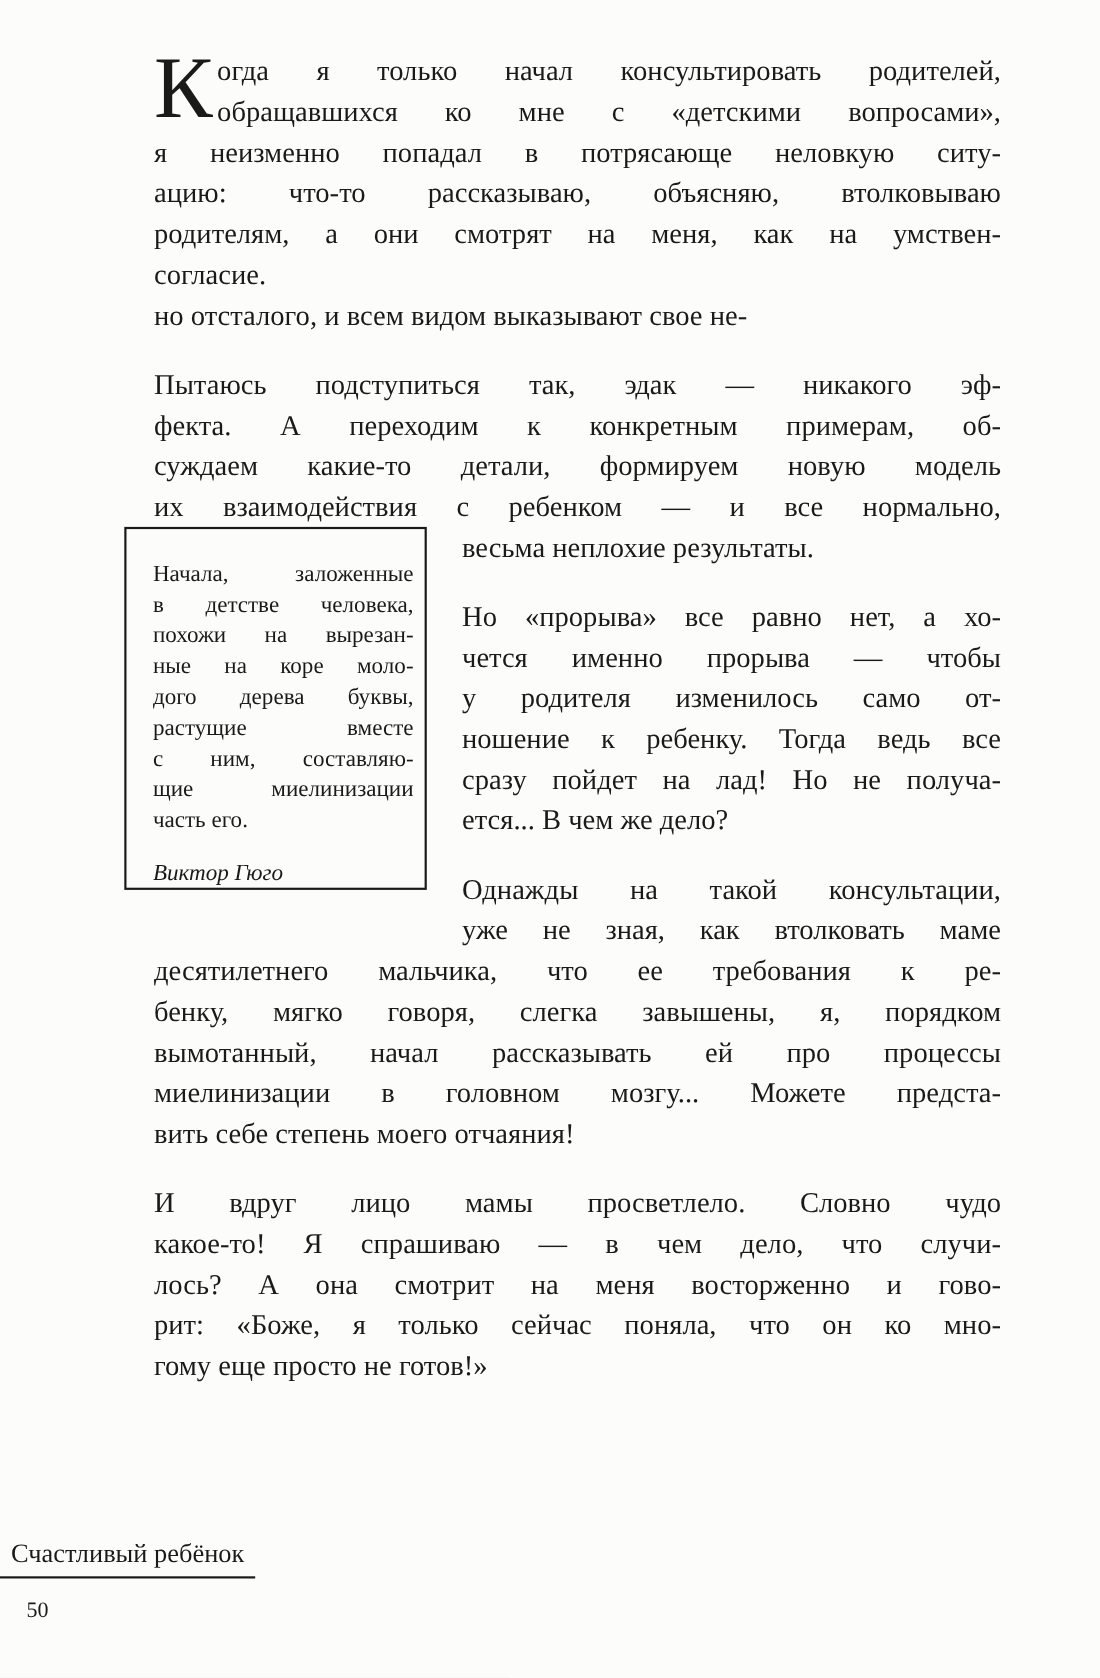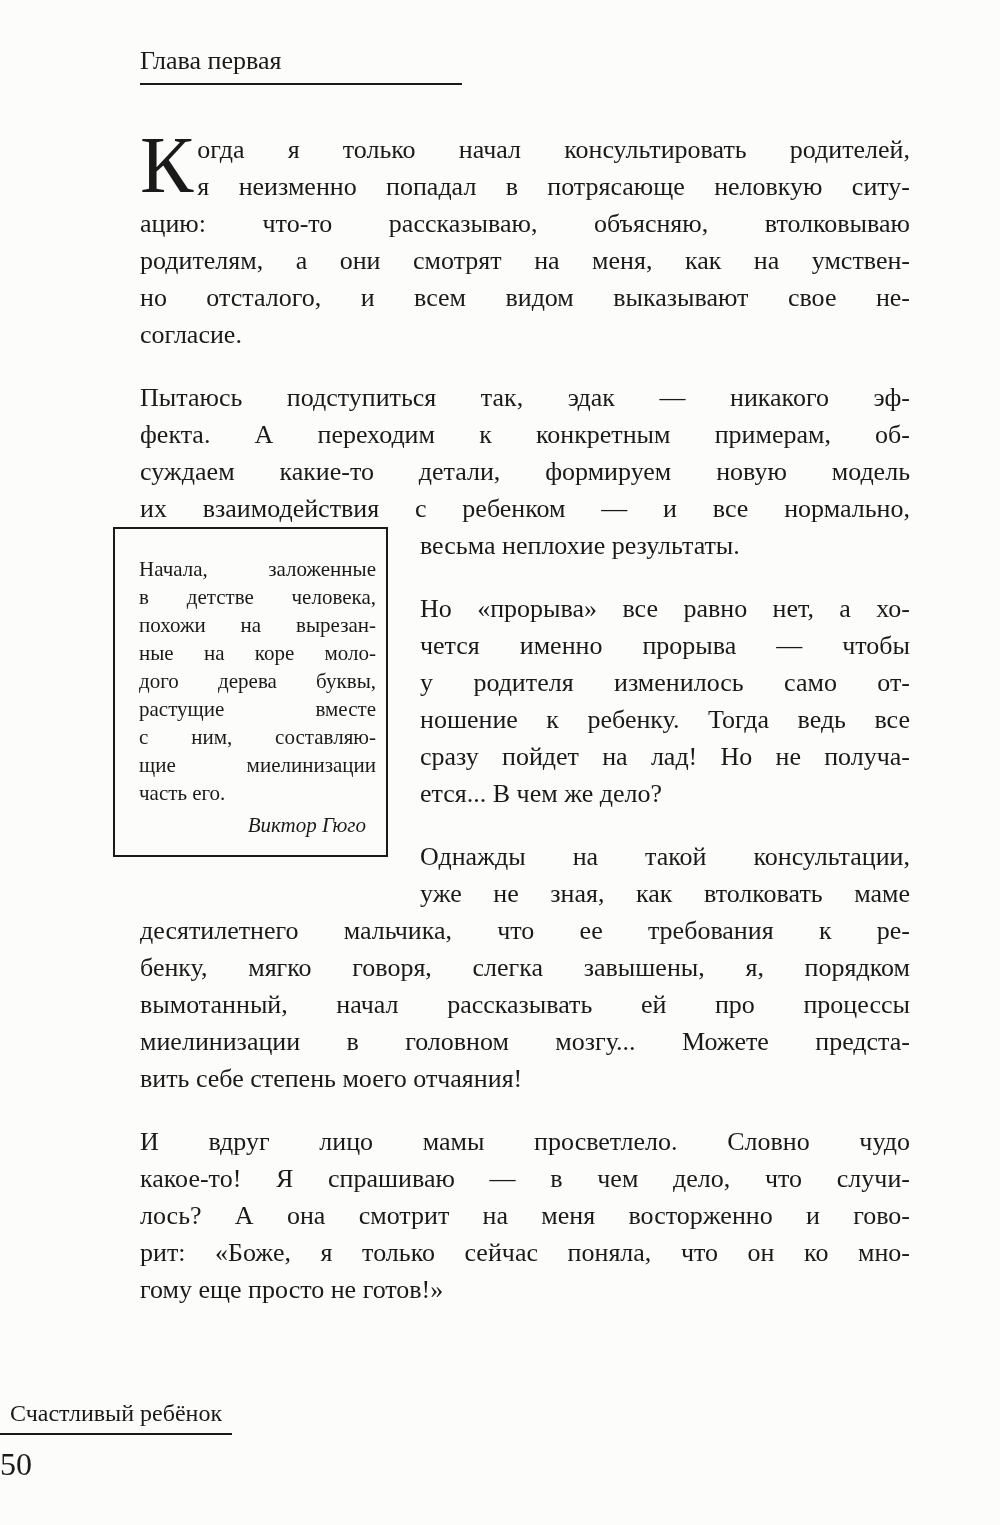--- a/index.html
+++ b/index.html
@@ -63,65 +63,63 @@
     padding: 26px 10px 12px 24px;
   }
   .quote-float .jline {
     font-size: 21px;
     line-height: 28px;
   }
   .attribution {
     font-size: 21px;
     line-height: 28px;
     font-style: italic;
-    text-align: right;
     padding-right: 10px;
-    margin-top: 4px;
+    margin-top: 20px;
   }
   
   .footer {
     position: absolute;
     left: 0;
     right: 0;
     top: 1398px;
     text-align: left;
   }
   .footer-title {
     display: inline-block;
     font-size: 24px;
     line-height: 30px;
     padding: 0 10px 5px 10px;
     border-bottom: 2px solid var(--ink, #1a1a1a);
   }
   .page-num {
     margin-top: 12px;
-    font-size: 32px;
+    font-size: 20px;
     line-height: 34px;
+    padding-left: 24px;
   }
 </style>
 </head>
 <body>
 
 <div class="page">
   <div class="content">
 
-    <div class="chapter-head">
-      <span>Глава первая</span>
-    </div>
 
     <div class="para">
       <span class="dropcap">К</span>
       <div class="lines">
 
       <div class="jline">огда я только начал консультировать родителей,</div>
+          <div class="jline">обращавшихся ко мне с «детскими вопросами»,</div>
           <div class="jline">я неизменно попадал в потрясающе неловкую ситу-</div>
           <div class="jline">ацию: что-то рассказываю, объясняю, втолковываю</div>
           <div class="jline">родителям, а они смотрят на меня, как на умствен-</div>
+          <div class="jline">согласие.</div>
           <div class="jline">но отсталого, и всем видом выказывают свое не-</div>
-          <div class="jline">согласие.</div>
         </div>
     </div>
 
     <div class="para m0 keep-just">
 
     <div class="jline">Пытаюсь подступиться так, эдак — никакого эф-</div>
         <div class="jline">фекта. А переходим к конкретным примерам, об-</div>
         <div class="jline">суждаем какие-то детали, формируем новую модель</div>
         <div class="jline">их взаимодействия с ребенком — и все нормально,</div>
       </div>

